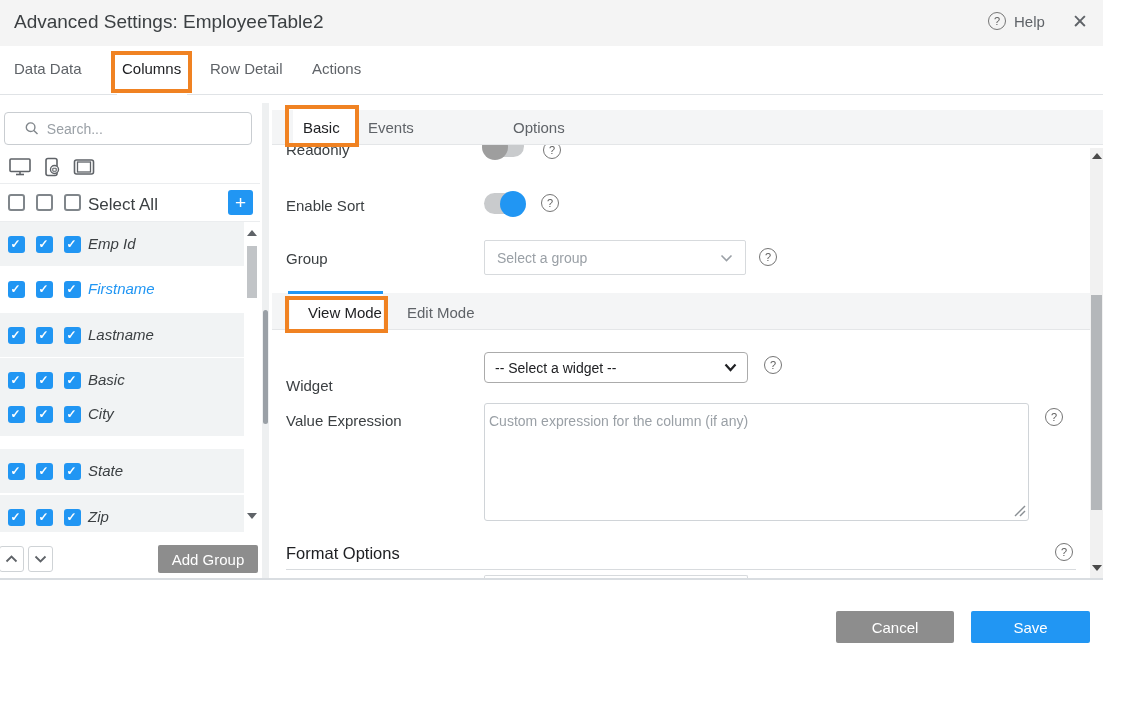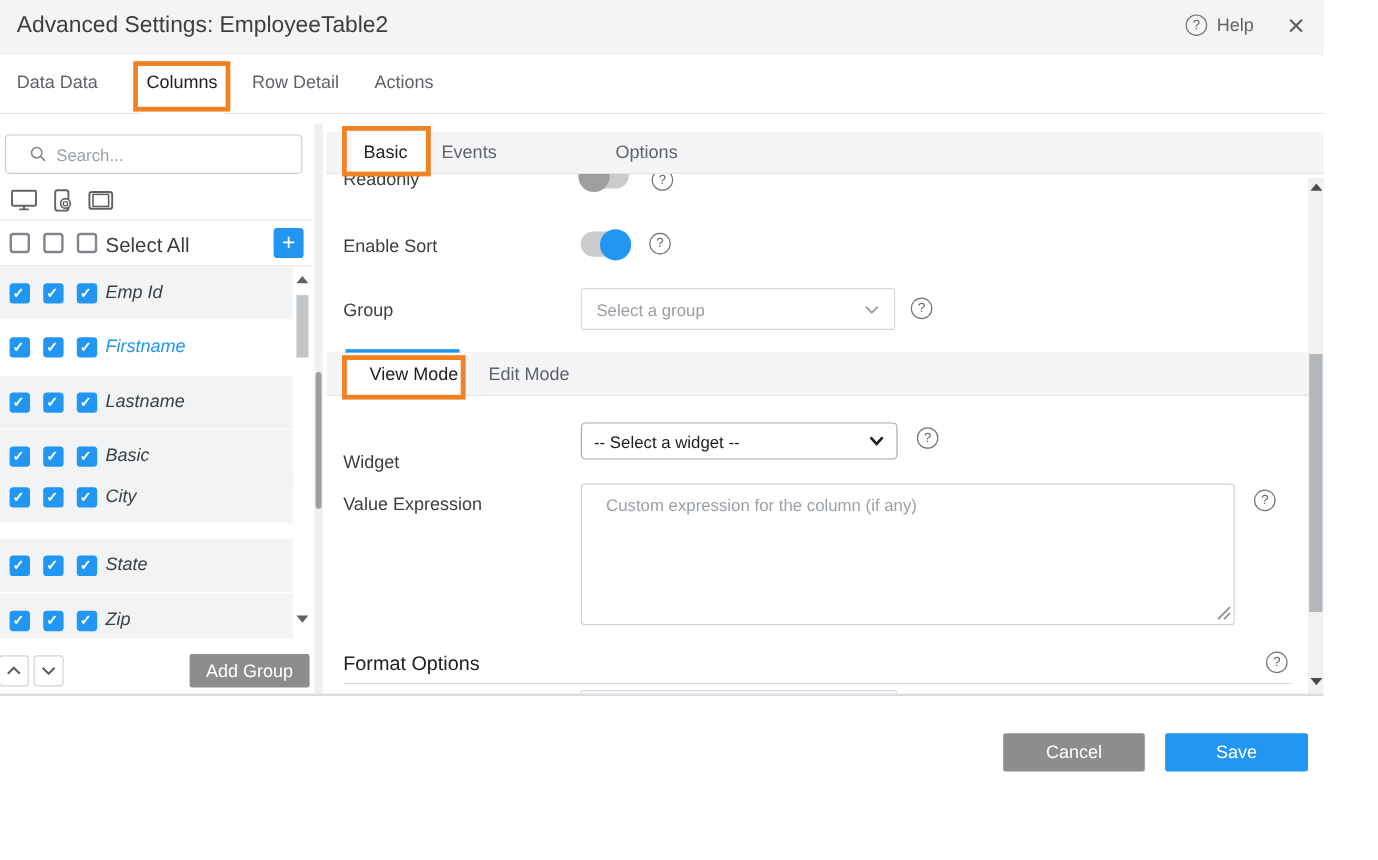--- a/index.html
+++ b/index.html
@@ -71,21 +71,21 @@
   .knob.on  { right:-2px; background:#2196f3; }
   .drop { left:212px; width:262px; height:35px; border:1px solid #d7dadd; border-radius:2px; background:#fff; display:flex; align-items:center; justify-content:space-between; padding:0 12px; cursor:pointer; }
   .drop .ph { font-size:14px; color:#9aa0a6; }
   .modebar { left:0; top:148px; width:818px; height:37px; background:#f4f5f6; border-bottom:1px solid #e4e6e8; }
   .modeline { left:16px; top:146px; width:95px; height:3px; background:#2196f3; z-index:2; }
   .modetab-active-bg { left:18px; top:149px; width:93px; height:37px; background:#fff; z-index:2; }
   .modetab-active-label { left:36px; top:159px; font-size:15px; color:#202124; z-index:3; }
   .modetab { left:135px; top:159px; font-size:15px; color:#5f6368; cursor:pointer; }
   .wselect { left:212px; top:207px; width:264px; height:31px; border:1px solid #ababab; border-radius:4px; background:#fff; display:flex; align-items:center; justify-content:space-between; padding:0 10px; cursor:pointer; }
   .wselect .val { font-size:14px; color:#202124; }
-  .vtext { left:212px; top:258px; width:545px; height:118px; border:1px solid #d0d4d8; border-radius:3px; resize:none; padding:9px 20px; font-size:14px; font-family:"Liberation Sans",sans-serif; color:#3c4043; }
+  .vtext { left:212px; top:258px; width:545px; height:118px; border:1px solid #d0d4d8; border-radius:3px; resize:none; padding:9px 4px; font-size:14px; font-family:"Liberation Sans",sans-serif; color:#3c4043; }
   .vtext::placeholder { color:#9aa0a6; }
   .resize-grip { left:740px; top:358px; width:14px; height:14px; pointer-events:none; }
   .fo-label { left:14px; top:399px; font-size:16.5px; color:#202124; }
   .fo-rule { left:14px; top:424px; width:790px; height:1px; background:#d8dbde; }
   .partial-drop { left:212px; top:430px; width:264px; height:10px; border:1px solid #d7dadd; border-bottom:none; border-radius:2px 2px 0 0; background:#fff; }
 
   
   .main-sb { left:1090px; top:148px; width:13px; height:430px; background:#f1f1f1; }
   .main-thumb { left:1091px; top:295px; width:11px; height:215px; background:#b4b7ba; }
 

